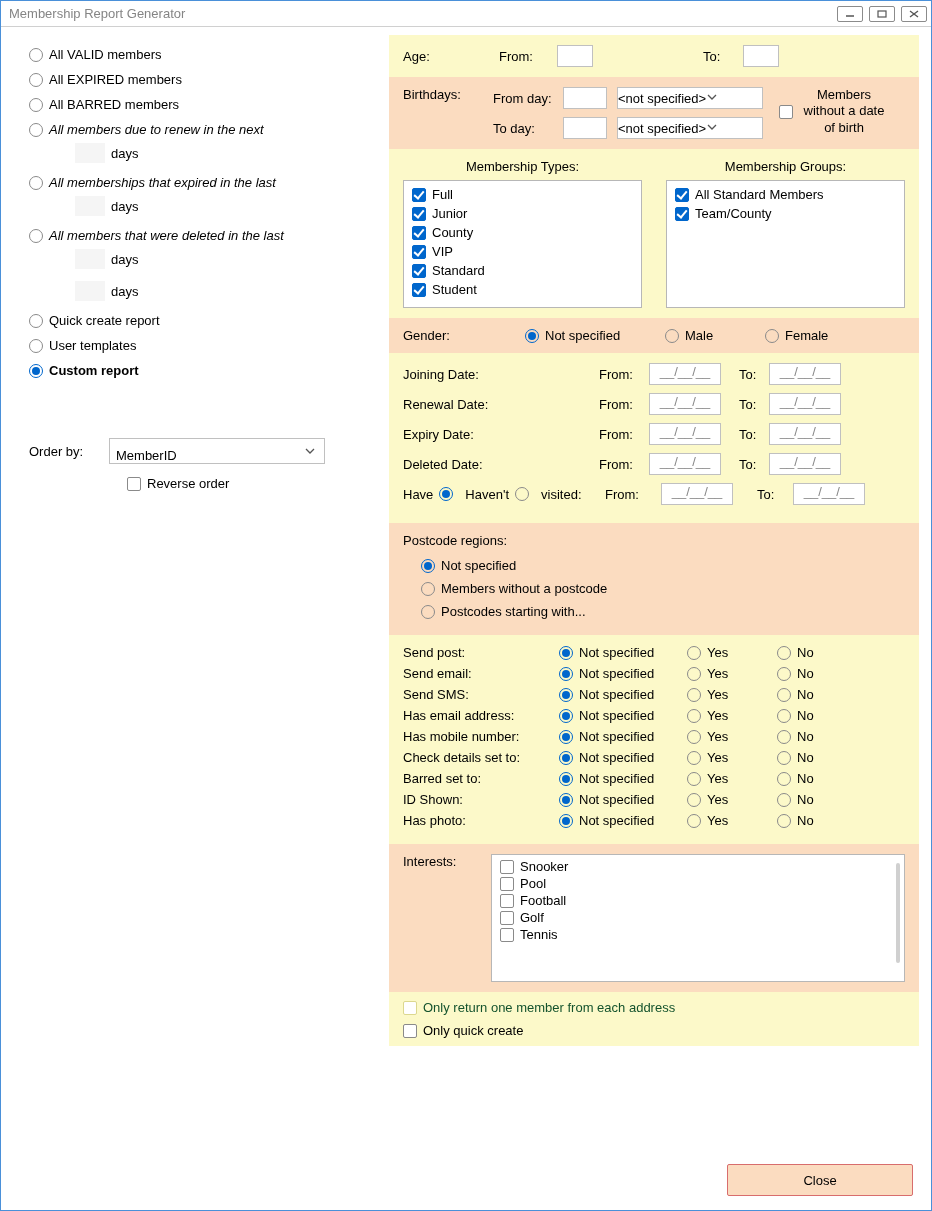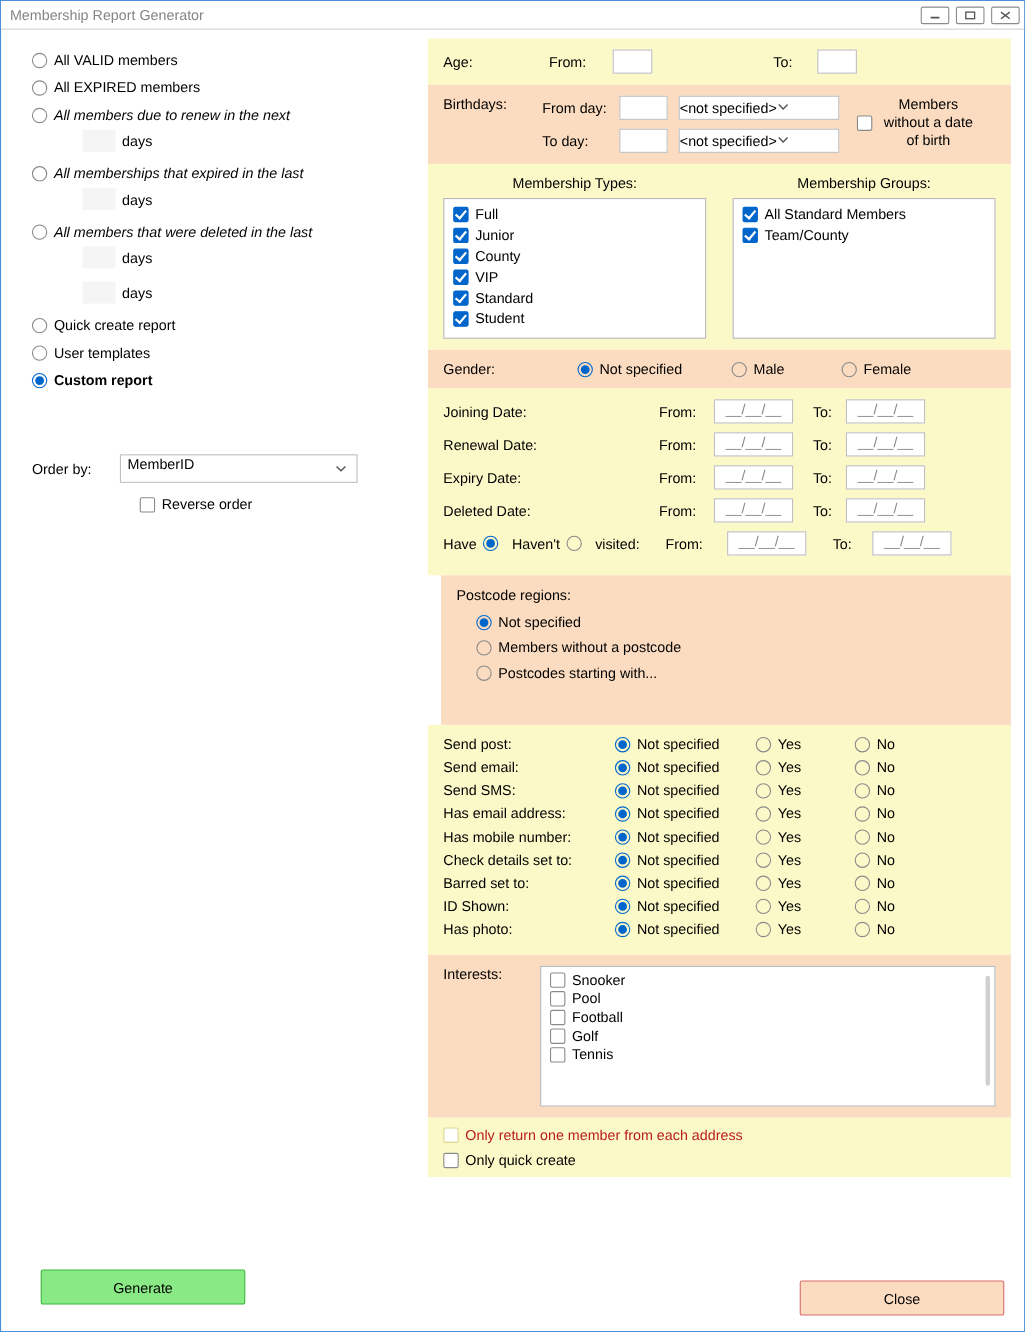--- a/index.html
+++ b/index.html
@@ -16,21 +16,21 @@
   .radio-row { display:flex; align-items:center; gap:6px; margin-bottom:10px; }
   .radio-row-sm { margin-bottom:6px;font-style:italic; }
   .radio-input { width:14px; height:14px; border-radius:50%; border:1px solid #8a8a8a; display:inline-block; position:relative; flex-shrink:0; }
   .radio-input.checked { border-color:#0066cc; }
   .radio-input.checked::after { content:""; position:absolute; width:8px; height:8px; background:#0066cc; border-radius:50%; top:2px; left:2px; }
   .bold-blue { color:#000000; font-weight:600; }
   .days-row { margin-left:46px; margin-bottom:12px; display:flex; align-items:center; gap:6px; }
   .small-input { width:30px; height:20px; background:#f5f5f5; border:none; }
   .orderby { margin-top:50px; display:flex; align-items:center; gap:18px; }
   .order-label { width:62px; }
-  .select { width:216px; height:26px; border:1px solid #c0c0c0; background:#fff; display:flex; align-items:flex-start; padding:0 6px; position:relative; }
+  .select { width:216px; height:26px; border:1px solid #c0c0c0; background:#fff; display:flex; align-items:flex-end; padding:0 6px; position:relative; }
   .select .chev { position:absolute; right:8px; top:6px; }
   .chev svg { width:12px; height:12px; }
   .check-row { display:flex; align-items:center; gap:6px; }
   .checkbox { width:14px; height:14px; border:1px solid #8a8a8a; background:#fff; display:inline-block; position:relative; flex-shrink:0; border-radius:2px;}
   .checkbox.checked { background:#0066cc; border-color:#0066cc; }
   .checkbox.checked::after { content:""; position:absolute; left:3px; top:0px; width:4px; height:8px; border:solid #fff; border-width:0 2px 2px 0; transform:rotate(40deg); }
   .panel-yellow { background:#fcf9c9; padding:10px 14px; }
   .panel-orange { background:#fbdcc0; padding:10px 14px; }
   .ag-row { display:flex; align-items:center; gap:0; }
   .ag-label { width:96px; }
@@ -67,21 +67,21 @@
   .prefs .plab { width:156px; }
   .prefs .popts { display:flex; }
   .prefs .popts .radio-row { margin:0; width:128px; }
   .prefs .popts .radio-row.optc {width:90px;}
   .interests { display:flex; gap:16px; }
   .int-lab { width:72px; }
   .int-box { flex:1; min-height:128px; border:1px solid #b7b7b7; background:#fff; padding:4px 8px; position:relative;}
   .int-box .check-row { margin-bottom:2px; }
   .int-box .scrollbar { position:absolute; right:4px; top:8px; width:4px; height:100px; background:#d0d0d0; border-radius:2px;}
   .bottom-checks { padding:8px 14px; background:#fcf9c9; }
-  .dim { color:#b91c1c;align-items:flex-end; }
+  .dim { color:#14532d;align-items:flex-end; }
   .dim .checkbox { border-color:#dcd88f; }
   .footer { margin-top:auto; display:flex; padding:6px 6px; }
   .gen-btn { width:186px; height:32px; background:#89e985; border:1px solid #38b738; border-radius:2px; display:flex; align-items:center; justify-content:center; cursor:pointer; margin-left:2px;}
   .close-btn { width:186px; height:32px; background:#fbdcc0; border:1px solid #d86d6d; border-radius:2px; display:flex; align-items:center; justify-content:center; cursor:pointer; margin-left:auto; }
 </style>
 </head>
 <body>
 
 <div class="window">
   <div class="titlebar">
@@ -110,20 +110,24 @@
 
     <div class="left">
       <div class="radio-row">
           <span class="radio-input"></span>
           <span>All VALID members</span>
         </div>
       <div class="radio-row">
           <span class="radio-input"></span>
           <span>All EXPIRED members</span>
         </div>
+      <div class="radio-row">
+          <span class="radio-input"></span>
+          <span>All BARRED members</span>
+        </div>
 
       <div class="radio-row radio-row-sm">
           <span class="radio-input"></span>
           <span>All members due to renew in the next</span>
         </div>
       <div class="days-row">
           <span class="small-input"></span>
           <span>days</span>
         </div>
 
@@ -170,25 +174,20 @@
           <span class="chev"><svg viewBox="0 0 12 12">
                 <path d="M2 4 L6 8 L10 4" fill="none" stroke="#555" stroke-width="1.3"></path>
               </svg></span>
         </div>
       </div>
       <div class="check-row" style="margin-left:98px; margin-top:12px;">
         <span class="checkbox"></span>
         <span>Reverse order</span>
       </div>
 
-      <div class="footer">
-        <div class="gen-btn">
-            <span>Generate</span>
-          </div>
-      </div>
     </div>
 
     <div class="right">
 
       <div class="panel-yellow">
         <div class="ag-row">
           <span class="ag-label">Age:</span>
           <span class="ag-from-label">From:</span>
           <span class="tiny-input"></span>
           <span style="width:110px"></span>
@@ -333,21 +332,21 @@
             <span class="radio-input"></span>
             <span style="margin-left:6px">visited:</span>
           </span>
           <span class="from-lbl">From:</span>
             <span class="date-input">__/__/__</span>
             <span class="to-lbl">To:</span>
             <span class="date-input">__/__/__</span>
         </div>
       </div>
 
-      <div class="panel-orange" style="padding-bottom:40px;margin-left:12px;">
+      <div class="panel-orange" style="padding-bottom:16px;">
         <div class="pc-head">Postcode regions:</div>
         <div class="pc-opts">
           <div class="radio-row" style="margin:0">
               <span class="radio-input checked"></span>
               <span>Not specified</span>
             </div>
           <div class="radio-row" style="margin:0">
               <span class="radio-input"></span>
               <span>Members without a postcode</span>
             </div>

